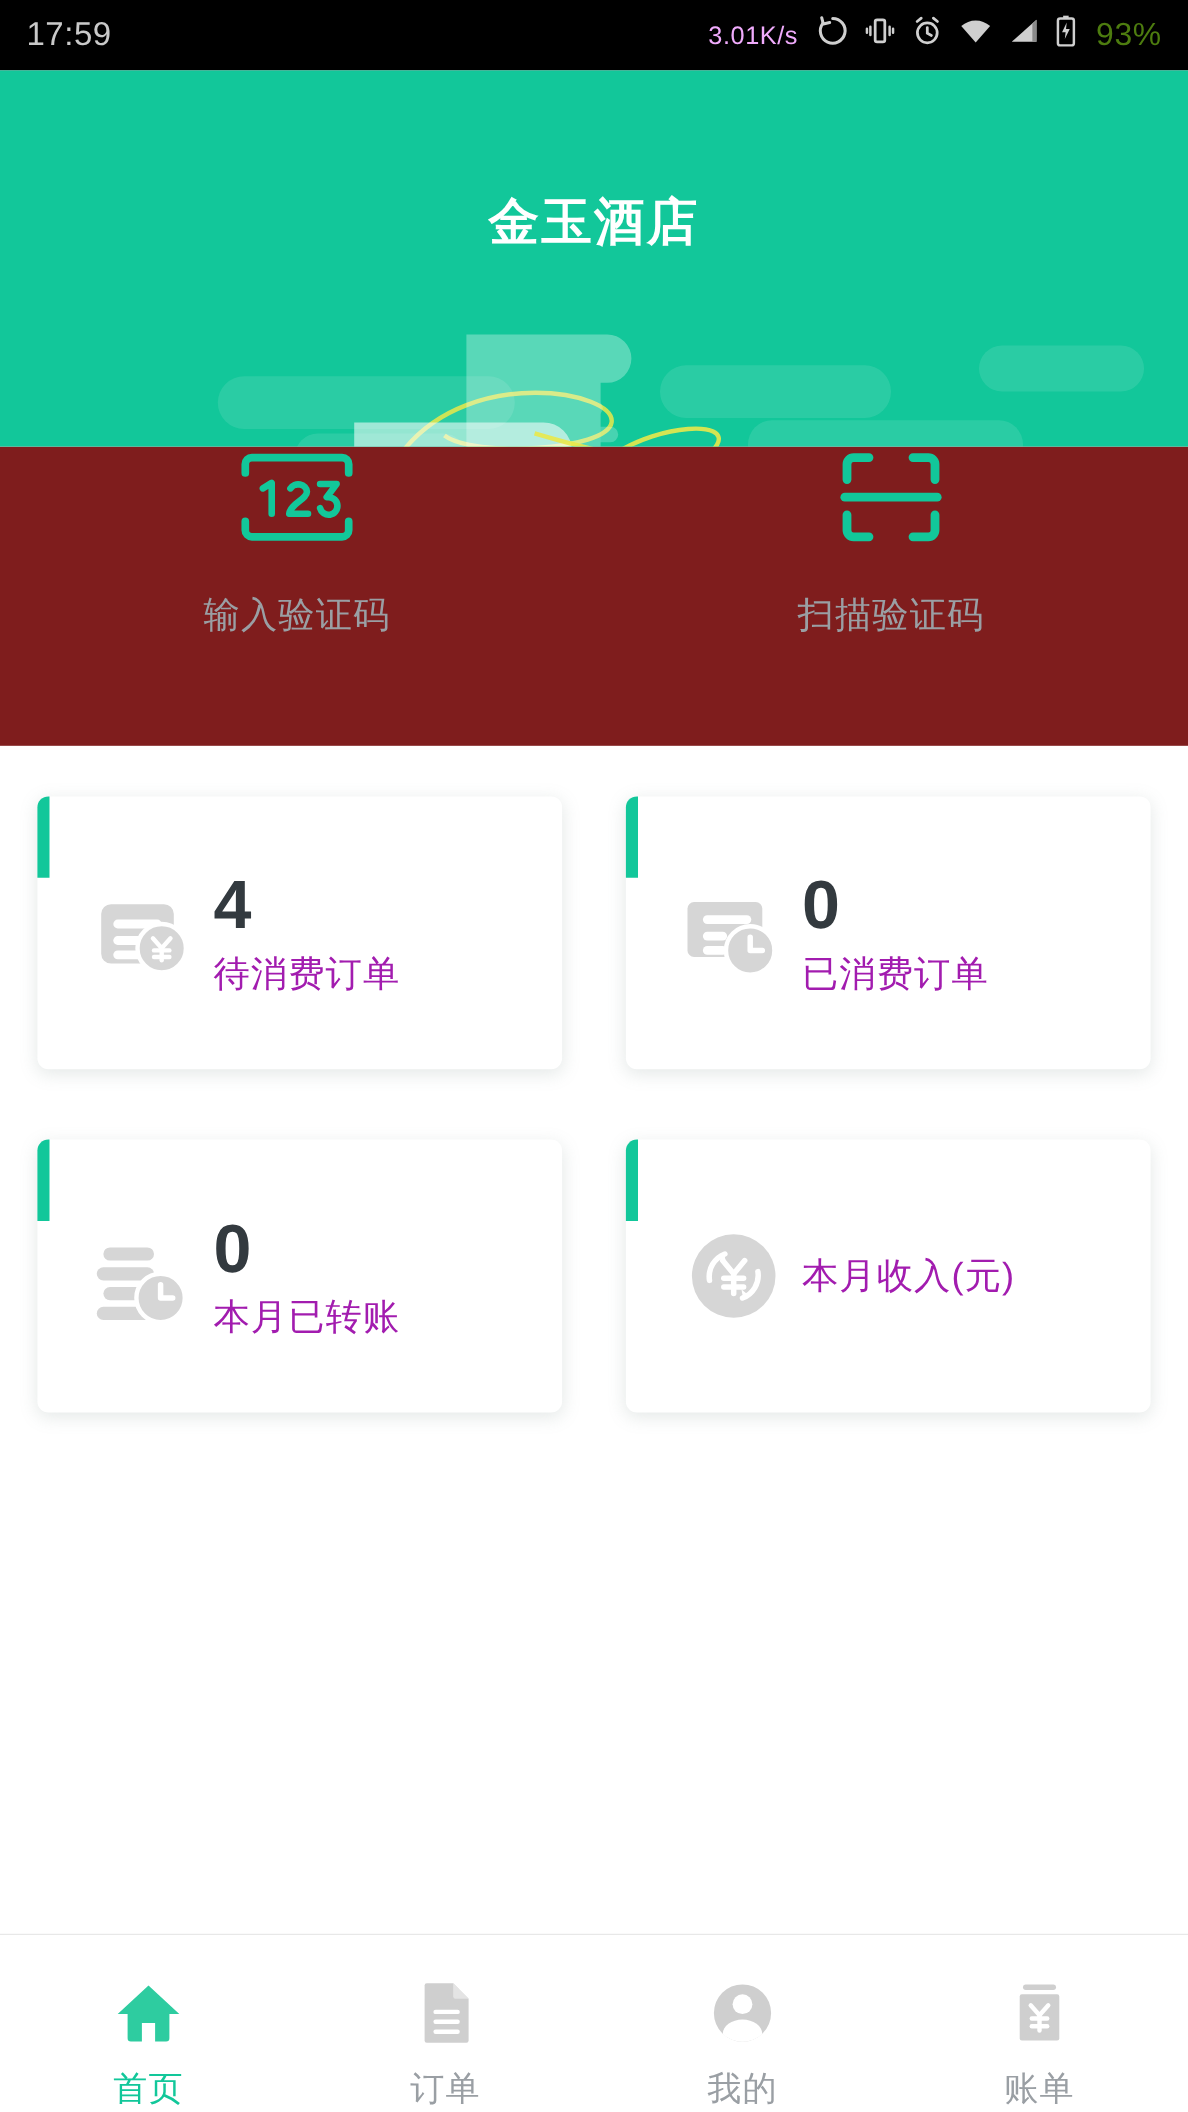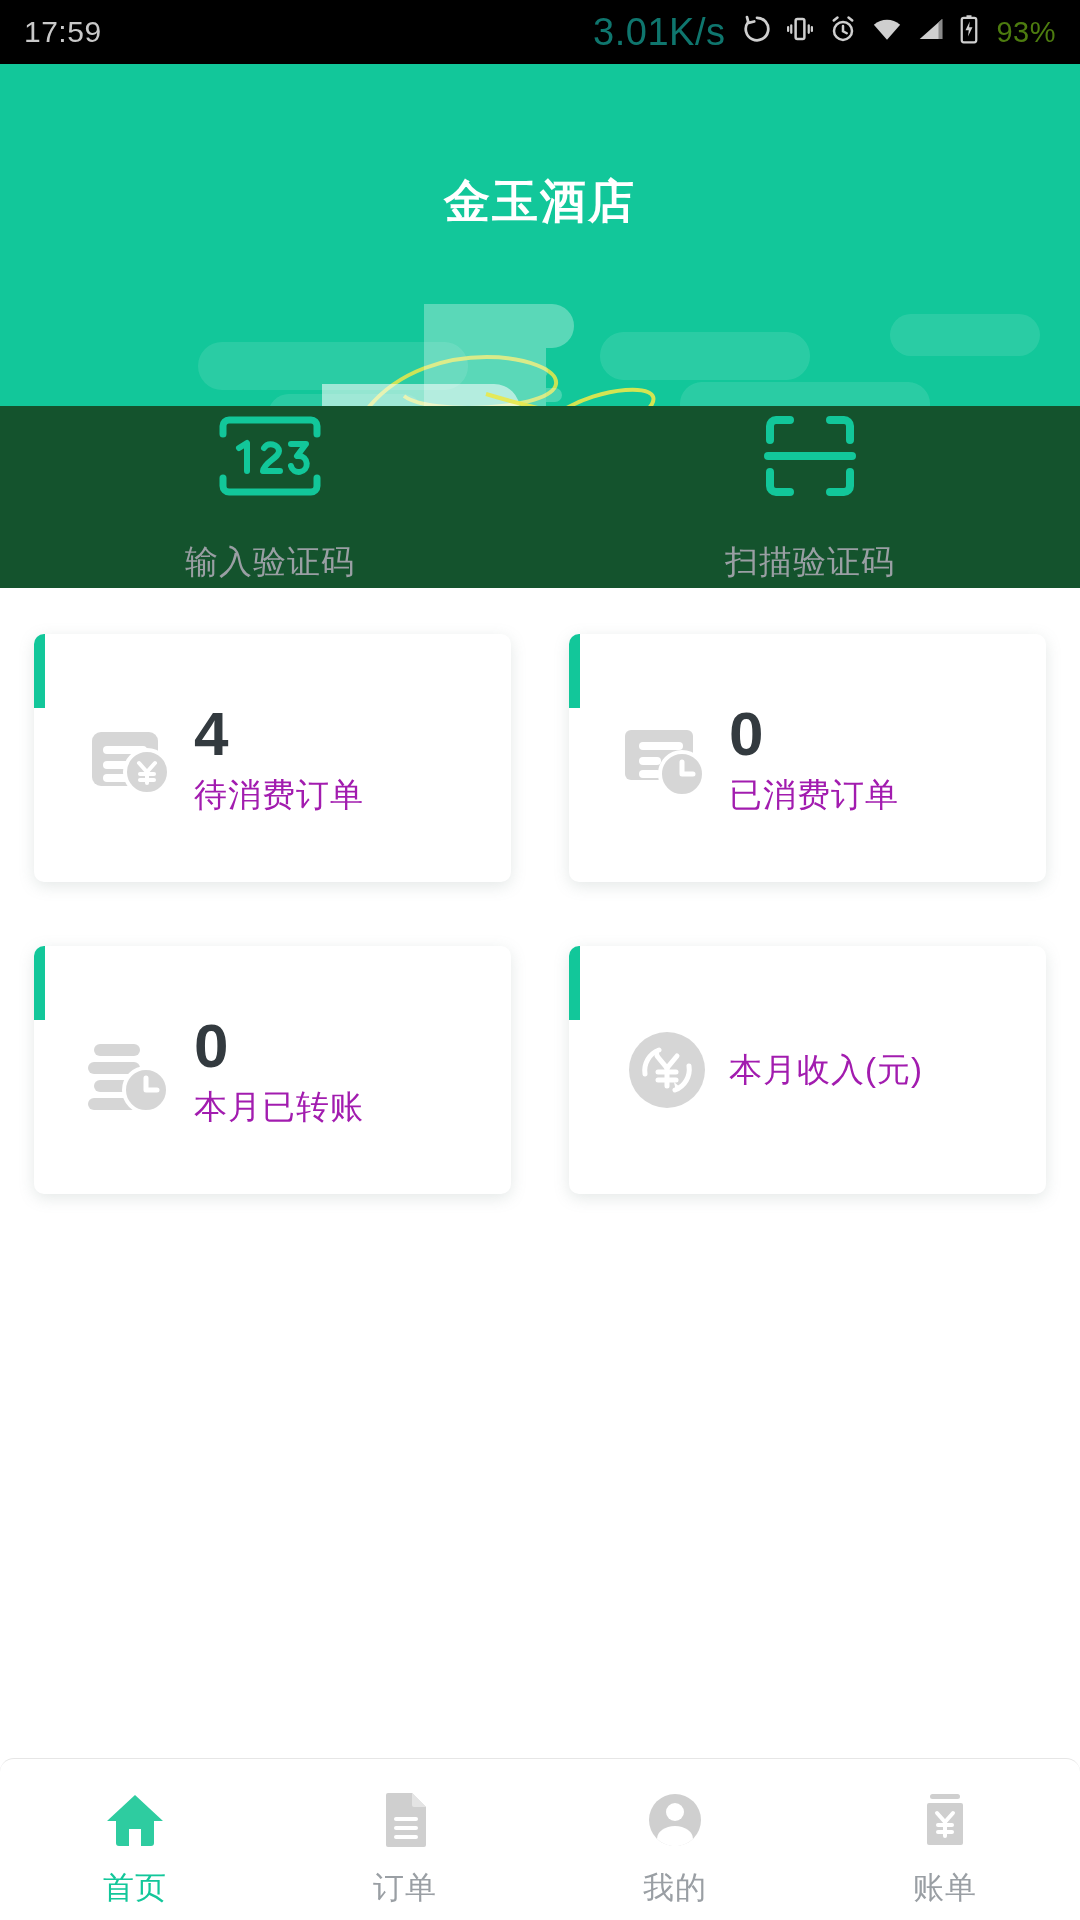--- a/index.html
+++ b/index.html
@@ -11,38 +11,38 @@
     position:relative;
   }
 
   
   .statusbar{
     height:64px; background:#000; color:#c9c9c9;
     display:flex; align-items:center; justify-content:space-between;
     padding:0 24px; font-size:30px; letter-spacing:.5px;
   }
   .sb-right{ display:flex; align-items:center; gap:13px; }
-  .sb-speed{ font-size:38px; color:#0f766e; margin-right:4px;}
+  .sb-speed{ font-size:23px; color:#f0abfc; margin-right:4px;}
   .sb-pct{ font-size:29px; color:#4d7c0f; margin-left:4px;}
   .sb-ico{ display:inline-block; }
 
   
   .hero{
     position:relative; height:342px; background:#12c79a; overflow:hidden;
   }
   .hero-title{
     position:relative; z-index:5; text-align:center; color:#fff;
     font-size:46px; font-weight:bold; padding-top:107px; letter-spacing:2px;
   }
   .hero-art{ position:absolute; inset:0; z-index:1; }
 
   
   .actions{
-    height:182px; background:#14532d;
-    display:flex; align-items:center;
+    height:272px; background:#7f1d1d;
+    display:flex; align-items:flex-start;
   }
   .action{
     flex:1; display:flex; flex-direction:column; align-items:center;
     justify-content:center; gap:34px; cursor:pointer;
   }
   .action-label{ color:#9a9fa4; font-size:33px; letter-spacing:1px; }
 
   
   .grid{
     padding:46px 34px 0 34px;
@@ -67,21 +67,21 @@
     font-size:62px; font-weight:bold; color:#333a3f;
     line-height:1; margin-bottom:12px;
   }
   .card-lbl{ font-size:33px; color:#a21caf; letter-spacing:1px; line-height:1.1;}
   .card.no-num .card-lbl{ margin-bottom:0; }
 
   
   .tabbar{
     position:absolute; left:0; bottom:0; width:1080px; height:162px;
     background:#fff; border-top:1px solid #e6e6e6;
-    display:flex; align-items:center; padding-top:20px;border-radius:14px;
+    display:flex; align-items:flex-end; padding-top:20px;
   }
   .tab{
     flex:1; display:flex; flex-direction:column; align-items:center;
     gap:14px; cursor:pointer;
   }
   .tab-lbl{ font-size:31px; color:#9a9fa4; letter-spacing:1px;}
   .tab.active .tab-lbl{ color:#12c79a; }
 </style>
 </head>
 <body>

